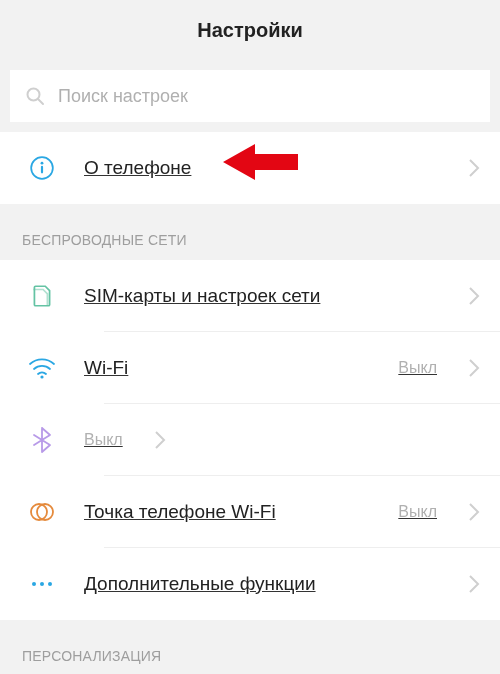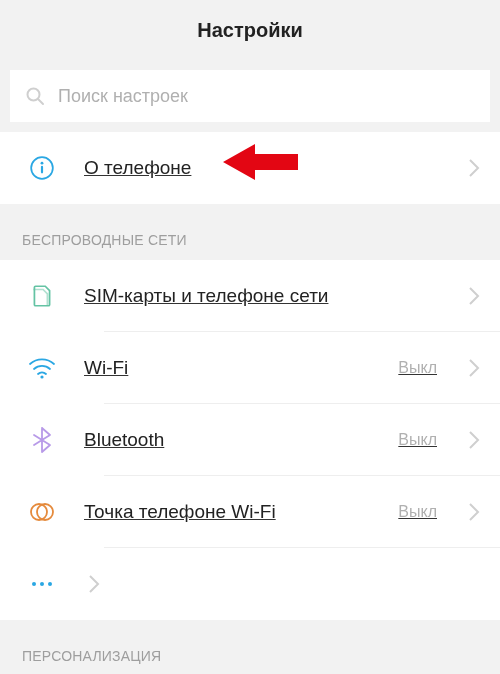--- a/index.html
+++ b/index.html
@@ -158,21 +158,21 @@
 <div class="section-title">БЕСПРОВОДНЫЕ СЕТИ</div>
 <div class="section">
 
   <div class="row">
     <div class="icon-cell">
       <svg width="26" height="26" viewBox="0 0 24 24" fill="none" stroke="#64c3a4" stroke-width="1.6">
         <path d="M6 3 h9 l4 4 v13 a1 1 0 0 1 -1 1 h-12 a1 1 0 0 1 -1 -1 v-16 a1 1 0 0 1 1 -1 z"></path>
         <path d="M4 6 h9 l4 4 v11" opacity="0.5"></path>
       </svg>
     </div>
-    <div class="label">SIM-карты и телефоне сети</div>
+    <div class="label">SIM-карты и настроек сети</div>
     <div class="chevron">
       <svg width="12" height="20" viewBox="0 0 12 20">
           <polyline points="2,2 10,10 2,18" fill="none" stroke="#cfcfcf" stroke-width="2"></polyline>
         </svg>
     </div>
     <div class="divider"></div>
   </div>
 
   <div class="row">
     <div class="icon-cell">
@@ -192,21 +192,20 @@
     </div>
     <div class="divider"></div>
   </div>
 
   <div class="row">
     <div class="icon-cell">
       <svg width="20" height="28" viewBox="0 0 20 28" fill="none" stroke="#b89ae8" stroke-width="1.8" stroke-linejoin="round" stroke-linecap="round">
         <path d="M10 2 v24 l8 -7 -16 -10 M10 2 l8 7 -16 10"></path>
       </svg>
     </div>
-    <div class="label">Bluetooth</div>
     <div class="status">Выкл</div>
     <div class="chevron">
       <svg width="12" height="20" viewBox="0 0 12 20">
           <polyline points="2,2 10,10 2,18" fill="none" stroke="#cfcfcf" stroke-width="2"></polyline>
         </svg>
     </div>
     <div class="divider"></div>
   </div>
 
   <div class="row">
@@ -227,20 +226,21 @@
   </div>
 
   <div class="row">
     <div class="icon-cell">
       <svg width="26" height="10" viewBox="0 0 26 10">
         <circle cx="5" cy="5" r="2" fill="#2aa7e3"></circle>
         <circle cx="13" cy="5" r="2" fill="#2aa7e3"></circle>
         <circle cx="21" cy="5" r="2" fill="#2aa7e3"></circle>
       </svg>
     </div>
+    <div class="label">Дополнительные функции</div>
     <div class="chevron">
       <svg width="12" height="20" viewBox="0 0 12 20">
           <polyline points="2,2 10,10 2,18" fill="none" stroke="#cfcfcf" stroke-width="2"></polyline>
         </svg>
     </div>
   </div>
 </div>
 
 <div class="section-title">ПЕРСОНАЛИЗАЦИЯ</div>
 

